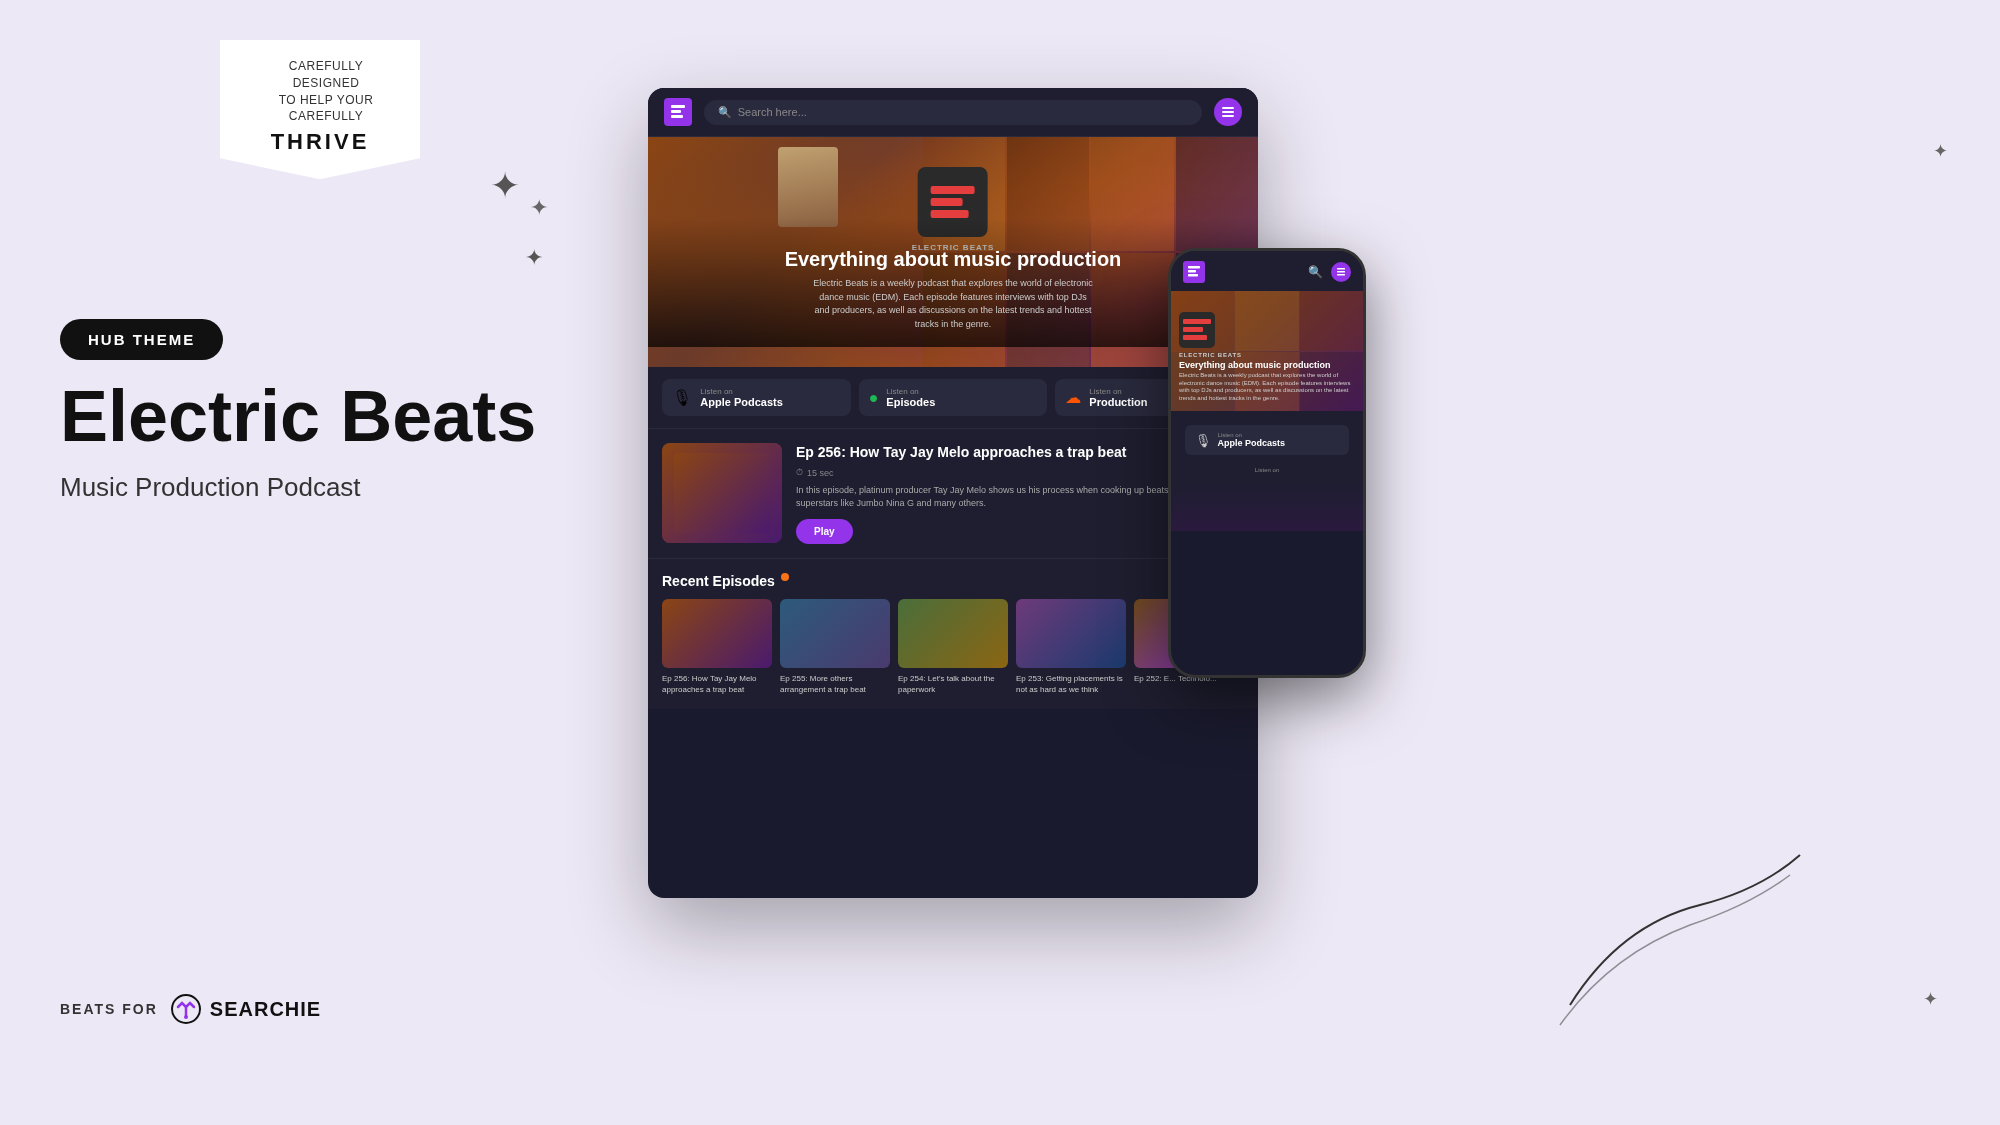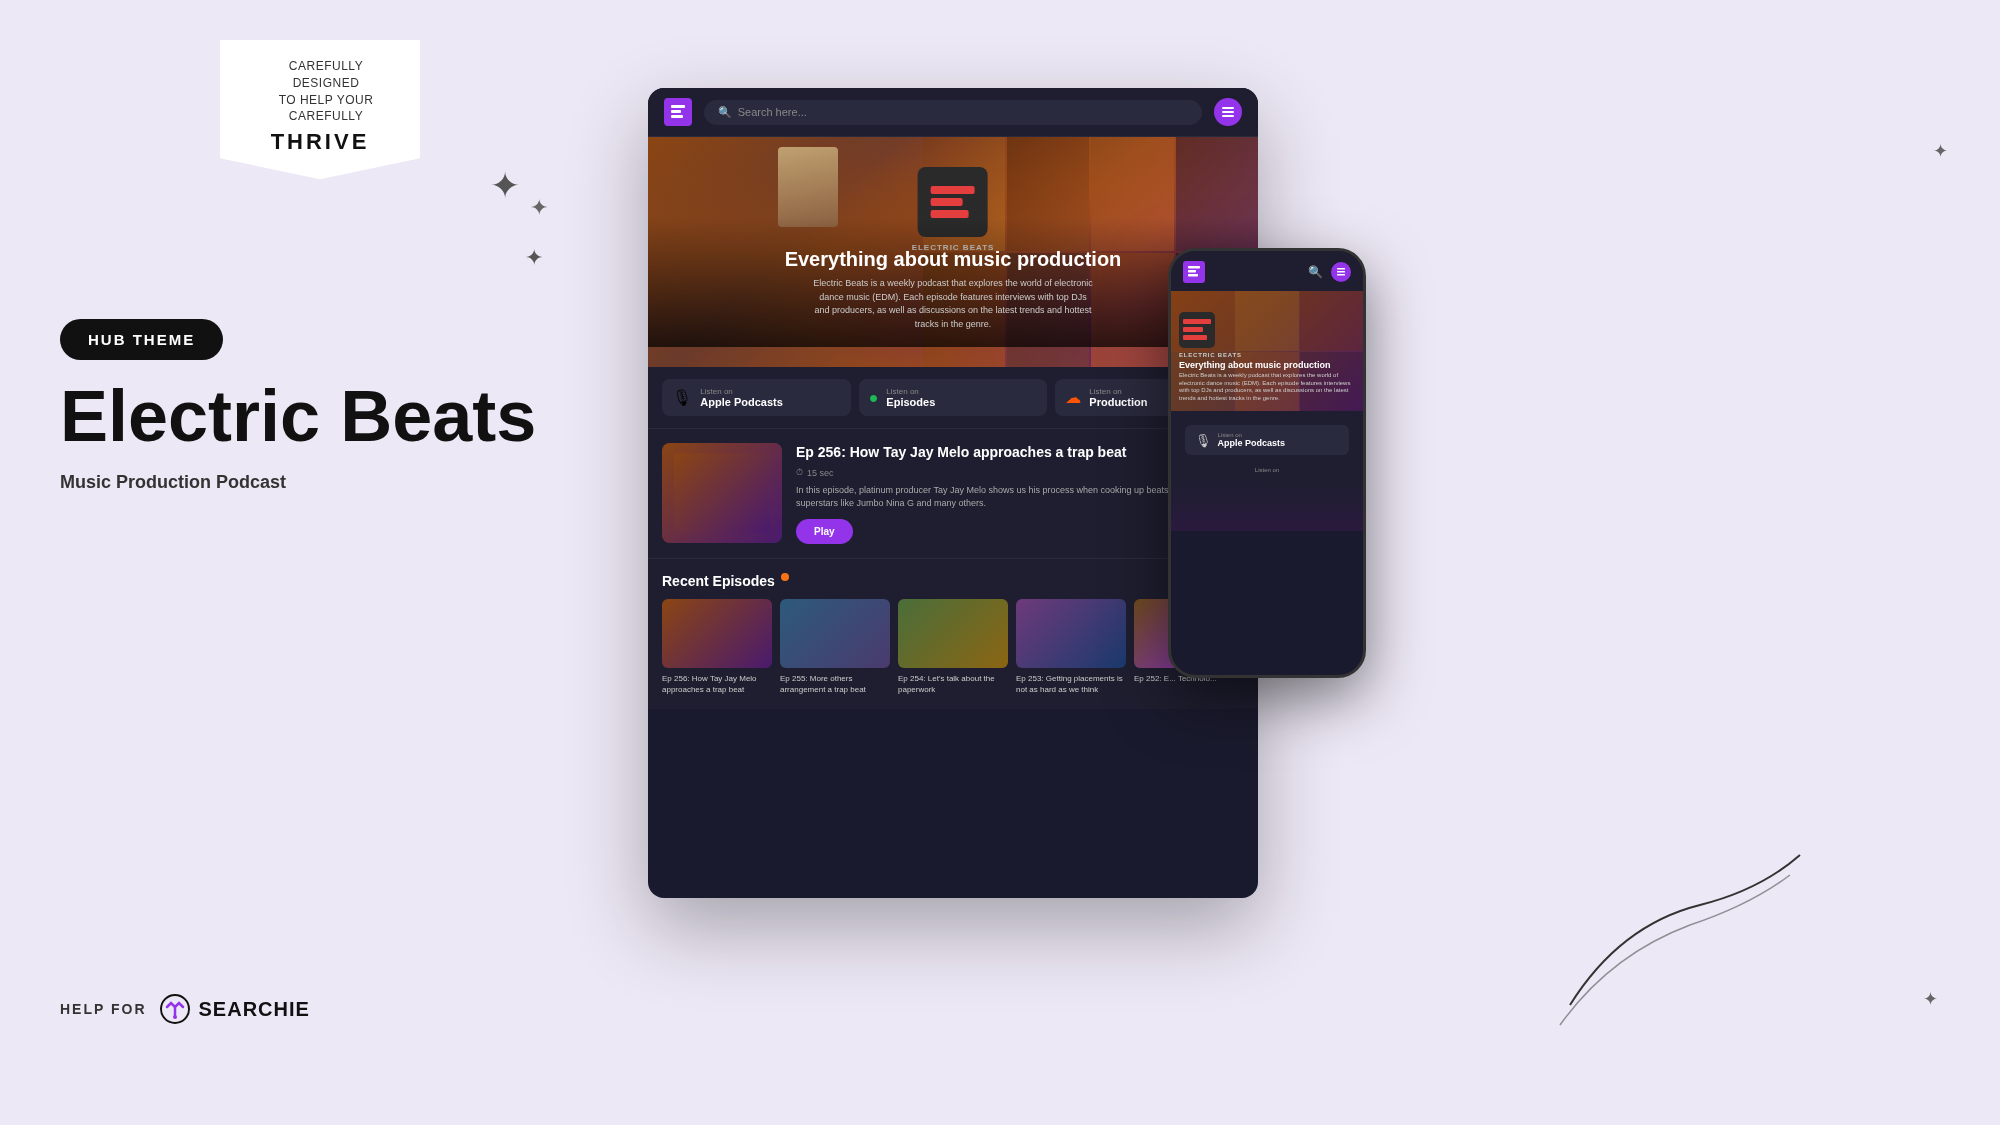--- a/index.html
+++ b/index.html
@@ -64,23 +64,23 @@
 
     .main-title {
       font-size: 72px;
       font-weight: 900;
       color: #111;
       line-height: 1.0;
       margin-bottom: 20px;
     }
 
     .main-subtitle {
-      font-size: 18px;
+      font-size: 26px;
       color: #333;
-      font-weight: 700;
+      font-weight: 400;
       margin-bottom: 80px;
     }
 
     
     .built-for {
       margin-top: auto;
       display: flex;
       align-items: center;
       gap: 12px;
       font-size: 14px;
@@ -606,21 +606,21 @@
     <div class="banner-title">THRIVE</div>
   </div>
 
   <div class="hub-badge">HUB THEME</div>
 
   <h1 class="main-title">Electric Beats</h1>
 
   <p class="main-subtitle">Music Production Podcast</p>
 
   <div class="built-for">
-    <span style="font-size:14px; letter-spacing:2px;">HELP FOR</span>
+    <span style="font-size:14px; letter-spacing:2px;">BEATS FOR</span>
     <div class="searchie-logo">
 
       <svg class="searchie-icon" viewBox="0 0 32 32">
         <circle cx="16" cy="16" r="14" fill="none" stroke="#111" stroke-width="2"></circle>
         <path d="M8 14 L12 10 L16 14 L20 10 L24 14" stroke="#9333ea" stroke-width="2.5" fill="none" stroke-linecap="round"></path>
         <path d="M16 22 L16 14" stroke="#9333ea" stroke-width="2.5" stroke-linecap="round"></path>
         <circle cx="16" cy="24" r="2" fill="#9333ea"></circle>
       </svg>
       <span class="searchie-text">SEARCHIE</span>
     </div>

